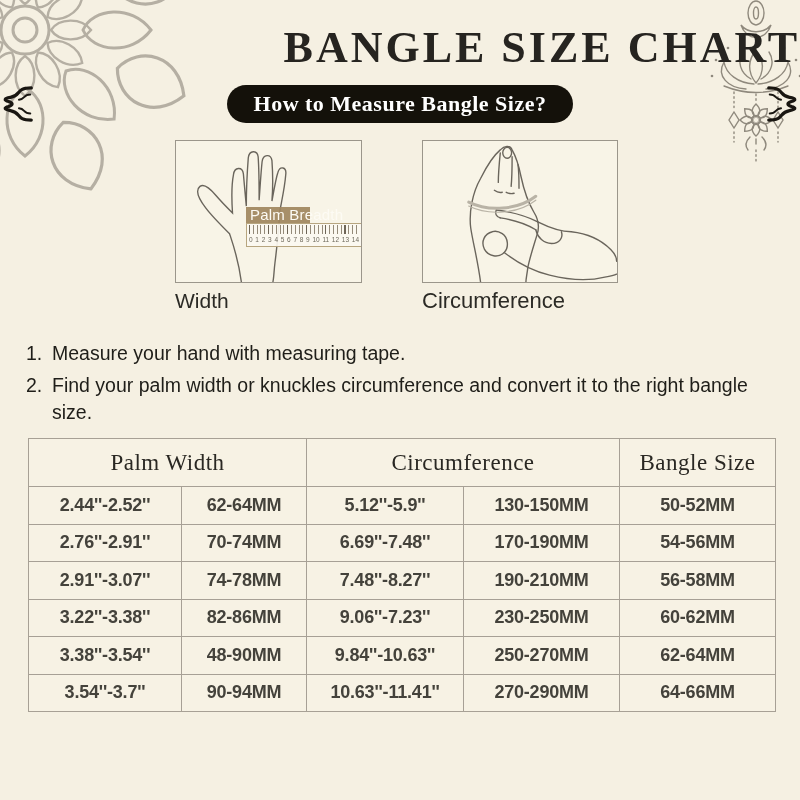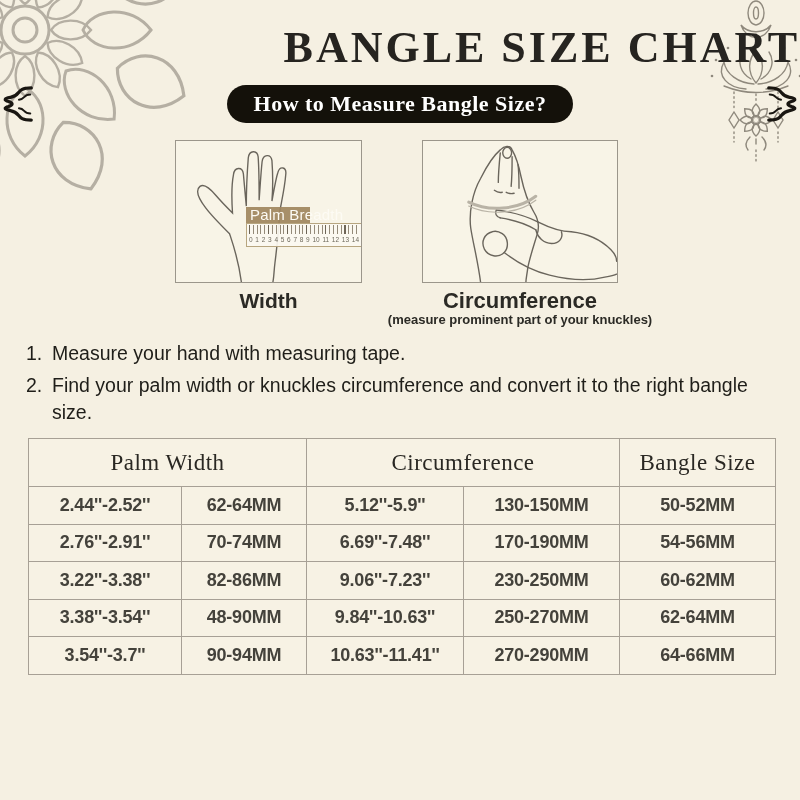--- a/index.html
+++ b/index.html
@@ -52,21 +52,21 @@
     height:9px;margin:1px 2px 0 2px;
     background:
       repeating-linear-gradient(90deg,#6e6557 0 1px,transparent 1px 19.1px),
       repeating-linear-gradient(90deg,#948a79 0 1px,transparent 1px 3.82px);
   }
   .ruler-numbers{
     display:flex;justify-content:space-between;
     padding:1px 2px 0 2px;font-size:6.5px;color:#6e695c;line-height:9px;
   }
 
-  .caption{position:absolute;font-weight:700;font-size:21px;color:#2b2a25;text-align:center;}
+  .caption{position:absolute;font-weight:400;font-size:21px;color:#2b2a25;}
   #cap-width{left:175px;top:289px;width:187px;}
   #cap-circ{left:422px;top:288px;width:196px;font-size:22px;}
   .caption-note{
     position:absolute;left:320px;top:312px;width:400px;text-align:center;
     font-size:13px;font-weight:700;color:#2b2a25;white-space:nowrap;
   }
 
   
   .instructions{position:absolute;left:26px;top:340px;width:724px;font-size:19.5px;color:#1f1e19;}
   .instr{display:flex;margin-bottom:5px;line-height:1.38;}
@@ -249,21 +249,20 @@
       </g>
       <g stroke="#b9b3a6" fill="none" stroke-linecap="round">
         <path d="M46,62 C66,72 96,70 114,56" stroke-width="3"></path>
         <path d="M46,66 C66,76 96,74 114,60" stroke-width="1.2"></path>
       </g>
     </svg>
   </div>
 
   <div class="caption" id="cap-width">Width</div>
   <div class="caption" id="cap-circ">Circumference</div>
-  <div class="caption-note">(measure prominent part of your knuckles)</div>
 
   <div class="instructions">
     <div class="instr">
       <span class="num">1.</span>
       <span>Measure your hand with measuring tape.</span>
     </div>
     <div class="instr">
       <span class="num">2.</span>
       <span>Find your palm width or knuckles circumference and convert it to the right bangle size.</span>
     </div>
@@ -293,20 +292,27 @@
           <td>50-52MM</td>
         </tr>
         <tr>
           <td>2.76''-2.91''</td>
           <td>70-74MM</td>
           <td>6.69''-7.48''</td>
           <td>170-190MM</td>
           <td>54-56MM</td>
         </tr>
         <tr>
+          <td>2.91''-3.07''</td>
+          <td>74-78MM</td>
+          <td>7.48''-8.27''</td>
+          <td>190-210MM</td>
+          <td>56-58MM</td>
+        </tr>
+        <tr>
           <td>3.22''-3.38''</td>
           <td>82-86MM</td>
           <td>9.06''-7.23''</td>
           <td>230-250MM</td>
           <td>60-62MM</td>
         </tr>
         <tr>
           <td>3.38''-3.54''</td>
           <td>48-90MM</td>
           <td>9.84''-10.63''</td>

